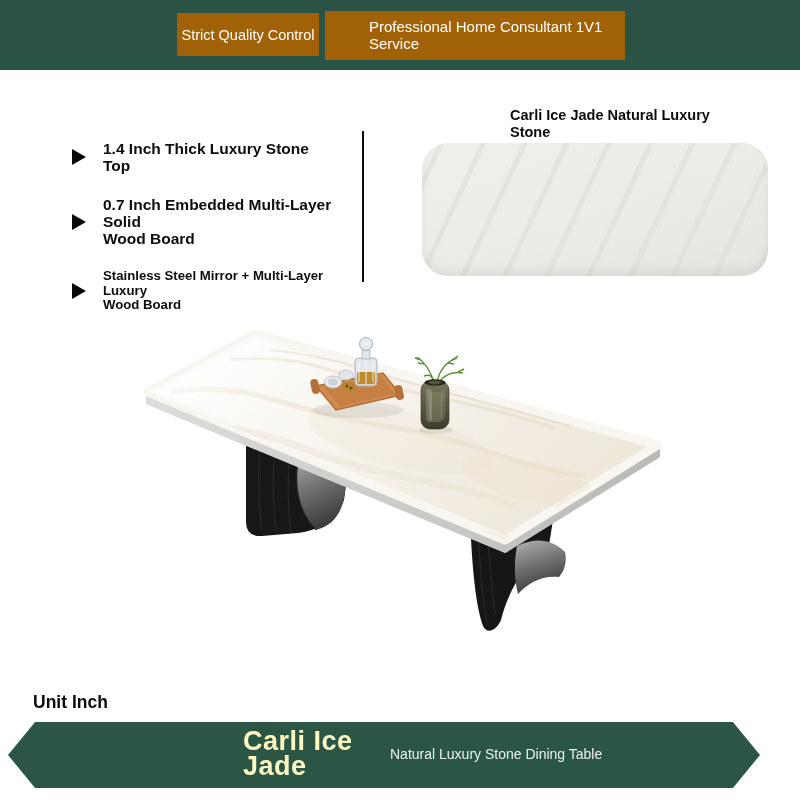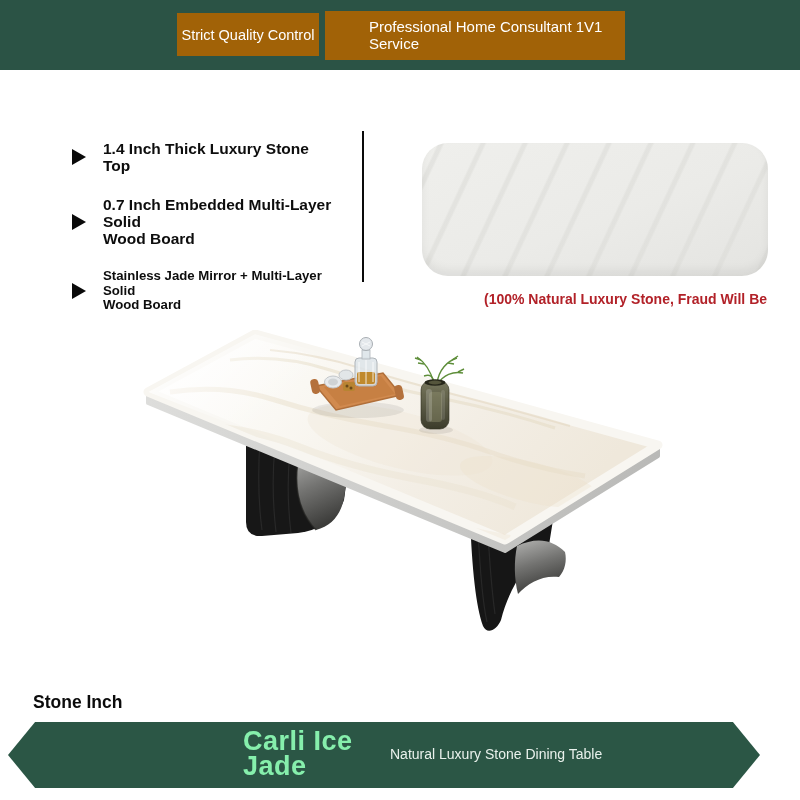--- a/index.html
+++ b/index.html
@@ -30,21 +30,21 @@
     box-shadow:inset 0 -6px 10px rgba(0,0,0,0.06);}
   .stone-warning{position:absolute;left:484px;top:291px;font-size:14px;font-weight:700;line-height:1.22;color:#b22128;}
 
   
   .product{position:absolute;left:100px;top:330px;width:620px;height:330px;}
 
   
   .unit{position:absolute;left:33px;top:692px;font-size:17.5px;font-weight:700;color:#0b0b0b;}
   .banner{position:absolute;left:8px;top:722px;width:752px;height:66px;background:#2b5645;
     clip-path:polygon(0% 50%,3.6% 0%,96.4% 0%,100% 50%,96.4% 100%,3.6% 100%);}
-  .banner-title{position:absolute;left:235px;top:7px;font-size:27px;font-weight:700;line-height:0.92;color:#86efac;letter-spacing:0.5px;}
+  .banner-title{position:absolute;left:235px;top:7px;font-size:27px;font-weight:700;line-height:0.92;color:#fef9c3;letter-spacing:0.5px;}
   .banner-sub{position:absolute;left:382px;top:24px;font-size:14px;font-weight:500;color:#e9f1ec;}
 </style>
 </head>
 <body>
 
 <div class="stage">
 
   <div class="topbar">
     <div class="badge one">
       <span>Strict Quality Control</span>
@@ -65,30 +65,33 @@
     <div class="feature">
       <span class="tri"></span>
       <span class="ftext">
         <span style="display:block">0.7 Inch Embedded Multi-Layer Solid</span>
         <span style="display:block">Wood Board</span>
       </span>
     </div>
     <div class="feature small">
       <span class="tri"></span>
       <span class="ftext">
-        <span style="display:block">Stainless Jade Mirror + Multi-Layer Solid</span>
+        <span style="display:block">Stainless Steel Mirror + Multi-Layer Luxury</span>
         <span style="display:block">Wood Board</span>
       </span>
     </div>
   </div>
   <div class="divider"></div>
 
+  <div class="stone-label">
+    <span style="display:block">Carli Ice Jade Natural Luxury</span>
+    <span style="display:block">Stone</span>
+  </div>
   <div class="stone-swatch"></div>
   <div class="stone-warning">
-    <span style="display:block">(100% Natural Luxury Stone, Fraud Will Be</span>
   </div>
 
   <svg class="product" viewBox="0 0 620 330" aria-hidden="true">
     <defs>
       <linearGradient id="marbleG" x1="0" y1="0" x2="1" y2="0.35">
         <stop offset="0" stop-color="#ffffff"></stop>
         <stop offset="0.35" stop-color="#faf8f3"></stop>
         <stop offset="0.7" stop-color="#f3eee5"></stop>
         <stop offset="1" stop-color="#efe8db"></stop>
       </linearGradient>
@@ -179,21 +182,21 @@
       </g>
       <rect x="321" y="51" width="28" height="48" rx="9" fill="url(#vaseG)" fill-opacity="0.93" stroke="#2e2e20" stroke-opacity="0.6"></rect>
       <rect x="329" y="62" width="13" height="30" rx="3" fill="#8d8d6d" opacity="0.45"></rect>
       <rect x="326" y="59" width="6" height="33" rx="3" fill="#ffffff" opacity="0.18"></rect>
       <rect x="341" y="60" width="4" height="30" rx="2" fill="#ffffff" opacity="0.12"></rect>
       <ellipse cx="335" cy="52.5" rx="10.5" ry="3.2" fill="#26261a"></ellipse>
       <ellipse cx="335" cy="52.5" rx="6.5" ry="1.9" fill="#55553c"></ellipse>
     </g>
   </svg>
 
-  <div class="unit">Stone Inch</div>
+  <div class="unit">Unit Inch</div>
   <div class="banner">
     <div class="banner-title">
       <span style="display:block">Carli Ice</span>
       <span style="display:block">Jade</span>
     </div>
     <div class="banner-sub">Natural Luxury Stone Dining Table</div>
   </div>
 
 </div>
 

